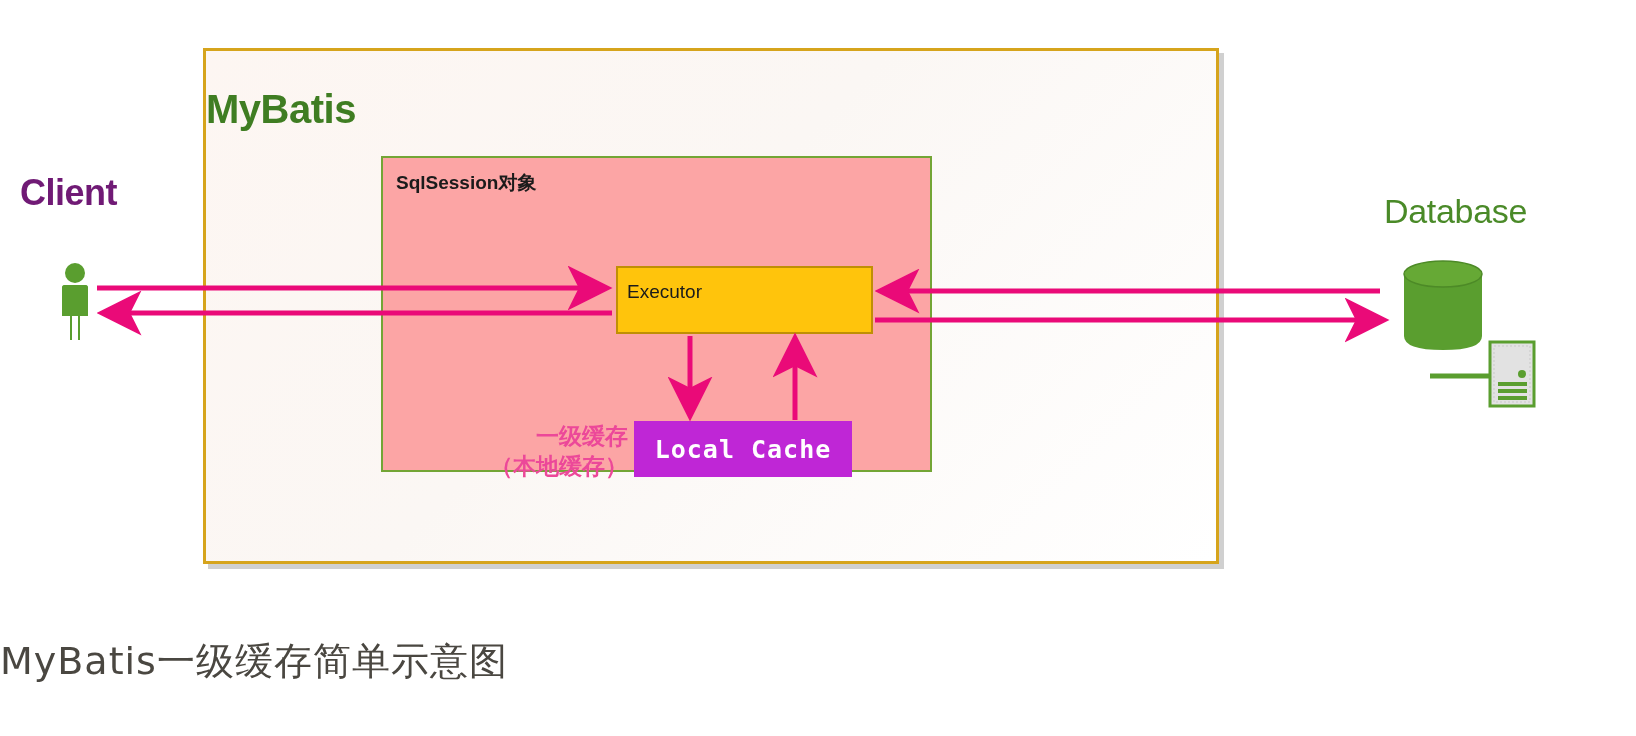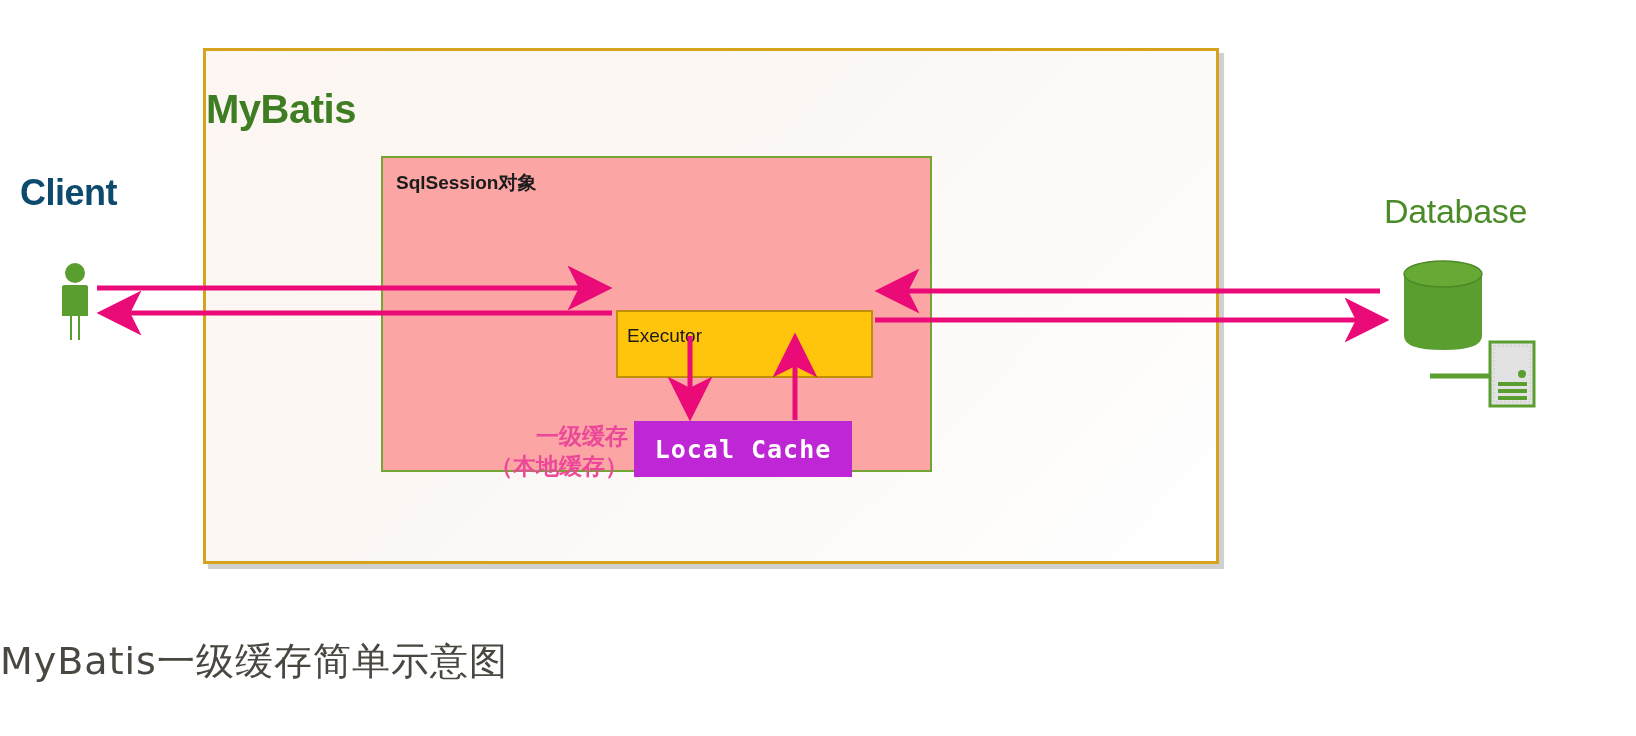--- a/index.html
+++ b/index.html
@@ -64,21 +64,20 @@
   
   #executor-box {
     position: absolute;
     left: 616px;
     top: 266px;
     width: 257px;
     height: 68px;
     background: #ffc40c;
     border: 2px solid #c08f05;
     box-sizing: border-box;
-    margin-top: 44px;
   }
   #executor-label {
     position: absolute;
     left: 9px;
     top: 13px;
     font-size: 19px;
     font-weight: normal;
     color: #1b1b1b;
   }
 
@@ -118,21 +117,21 @@
     font-family: "DejaVu Sans", sans-serif;
   }
 
   
   #client-label {
     position: absolute;
     left: 20px;
     top: 172px;
     font-size: 36px;
     font-weight: bold;
-    color: #0c4a6e;
+    color: #701a75;
     letter-spacing: -0.5px;
   }
   #client-icon {
     position: absolute;
     left: 52px;
     top: 262px;
     width: 46px;
     height: 80px;
   }
 

